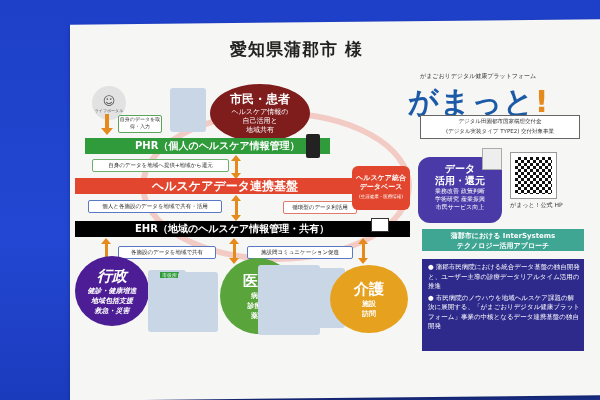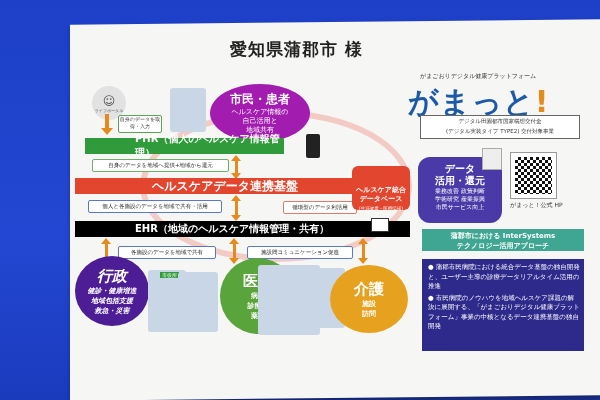--- a/index.html
+++ b/index.html
@@ -8,40 +8,40 @@
   .board{position:absolute;left:70px;top:22px;width:530px;height:376px;background:#f6f6f4;transform:skewY(-0.6deg);box-shadow:0 2px 4px rgba(0,0,0,.25);}
   .board-shadow{position:absolute;left:70px;top:372px;width:530px;height:28px;background:#1a2f8a;}
   .abs{position:absolute;}
   .title{left:230px;top:38px;font-size:17px;font-weight:bold;color:#222;letter-spacing:1px;}
   .sub-brand{left:420px;top:72px;font-size:6px;color:#333;}
   .logo{left:408px;top:82px;font-size:30px;font-weight:bold;letter-spacing:1px;}
   .logo .b{color:#1c5aa8;}
   .logo .o{color:#e58a1c;}
   .grant{left:420px;top:115px;width:158px;height:22px;border:1px solid #666;background:#fff;font-size:5.5px;color:#333;text-align:center;line-height:10px;}
   .circle{border-radius:50%;display:flex;flex-direction:column;align-items:center;justify-content:center;color:#fff;text-align:center;}
-  .citizen{left:210px;top:84px;width:100px;height:58px;background:#a21caf;border-radius:50%;}
+  .citizen{left:210px;top:84px;width:100px;height:58px;background:#7f1d1d;border-radius:50%;}
   .citizen .h{font-size:12px;font-weight:bold;}
   .citizen .s{font-size:7px;line-height:9px;}
   .portal{left:92px;top:86px;width:34px;height:34px;background:#e2e2e2;border-radius:50%;font-size:4px;color:#555;}
   .self-box{left:118px;top:115px;width:42px;height:16px;border:1px solid #5aa55a;background:#fff;font-size:5px;line-height:7px;text-align:center;color:#333;border-radius:2px;}
   .arrow-down{left:105px;top:114px;width:4px;height:16px;background:#e58a1c;}
   .arrow-down:after{content:"";position:absolute;left:-4px;top:14px;border-left:6px solid transparent;border-right:6px solid transparent;border-top:7px solid #e58a1c;}
   .bar{height:16px;color:#fff;display:flex;align-items:center;font-weight:bold;}
-  .phr{left:85px;top:138px;width:199px;background:#2f9b3a;font-size:10px;padding-left:50px;box-sizing:border-box;}
+  .phr{left:85px;top:138px;width:245px;background:#2f9b3a;font-size:10px;padding-left:50px;box-sizing:border-box;}
   .hdb{left:75px;top:178px;width:300px;background:#e3462e;font-size:12px;justify-content:center;}
   .ehr{left:75px;top:221px;width:335px;background:#000000;font-size:10px;padding-left:60px;box-sizing:border-box;}
   .note{height:11px;border:1px solid;background:#fff;font-size:5.5px;display:flex;align-items:center;justify-content:center;color:#222;border-radius:2px;}
   .note.g{border-color:#6db06d;}
   .note.b{border-color:#5a79c4;}
   .note.r{border-color:#e07a6a;}
   .varrow{width:3px;background:#e58a1c;}
   .varrow:before,.varrow:after{content:"";position:absolute;left:-4px;border-left:5.5px solid transparent;border-right:5.5px solid transparent;}
   .varrow:before{top:-5px;border-bottom:6px solid #e58a1c;}
   .varrow:after{bottom:-5px;border-top:6px solid #e58a1c;}
-  .cyl{left:352px;top:166px;width:58px;height:44px;background:#e3462e;border-radius:6px;color:#fff;text-align:center;font-size:7px;font-weight:bold;line-height:9px;padding-top:20px;box-sizing:border-box;}
+  .cyl{left:352px;top:166px;width:58px;height:44px;background:#e3462e;border-radius:6px;color:#fff;text-align:center;font-size:7px;font-weight:bold;line-height:9px;padding-top:8px;box-sizing:border-box;}
   .cyl .s{font-size:4.5px;font-weight:normal;}
   .data-box{left:418px;top:157px;width:84px;height:66px;background:#4a3aa8;border-radius:12px;color:#fff;text-align:center;}
   .data-box .h{font-size:10px;font-weight:bold;line-height:12px;margin-top:6px;}
   .data-box .s{font-size:6px;line-height:8px;}
   .qr{left:510px;top:152px;width:45px;height:45px;background:#fff;border:1px solid #999;}
   .qr-inner{position:absolute;left:4px;top:4px;width:37px;height:37px;background:repeating-conic-gradient(#111 0 25%,#fff 0 50%) 0 0/6px 6px;}
   .qr-label{left:510px;top:201px;font-size:6px;color:#333;}
   .teal{left:422px;top:229px;width:162px;height:22px;background:#3ea692;color:#fff;font-size:7px;font-weight:bold;text-align:center;line-height:10px;padding-top:2px;box-sizing:border-box;}
   .navy{left:422px;top:259px;width:162px;height:92px;background:#2e2a8c;color:#fff;font-size:6.5px;line-height:9.5px;padding:4px 4px 0 6px;box-sizing:border-box;}
   .navy .bullet{margin-bottom:2px;}

